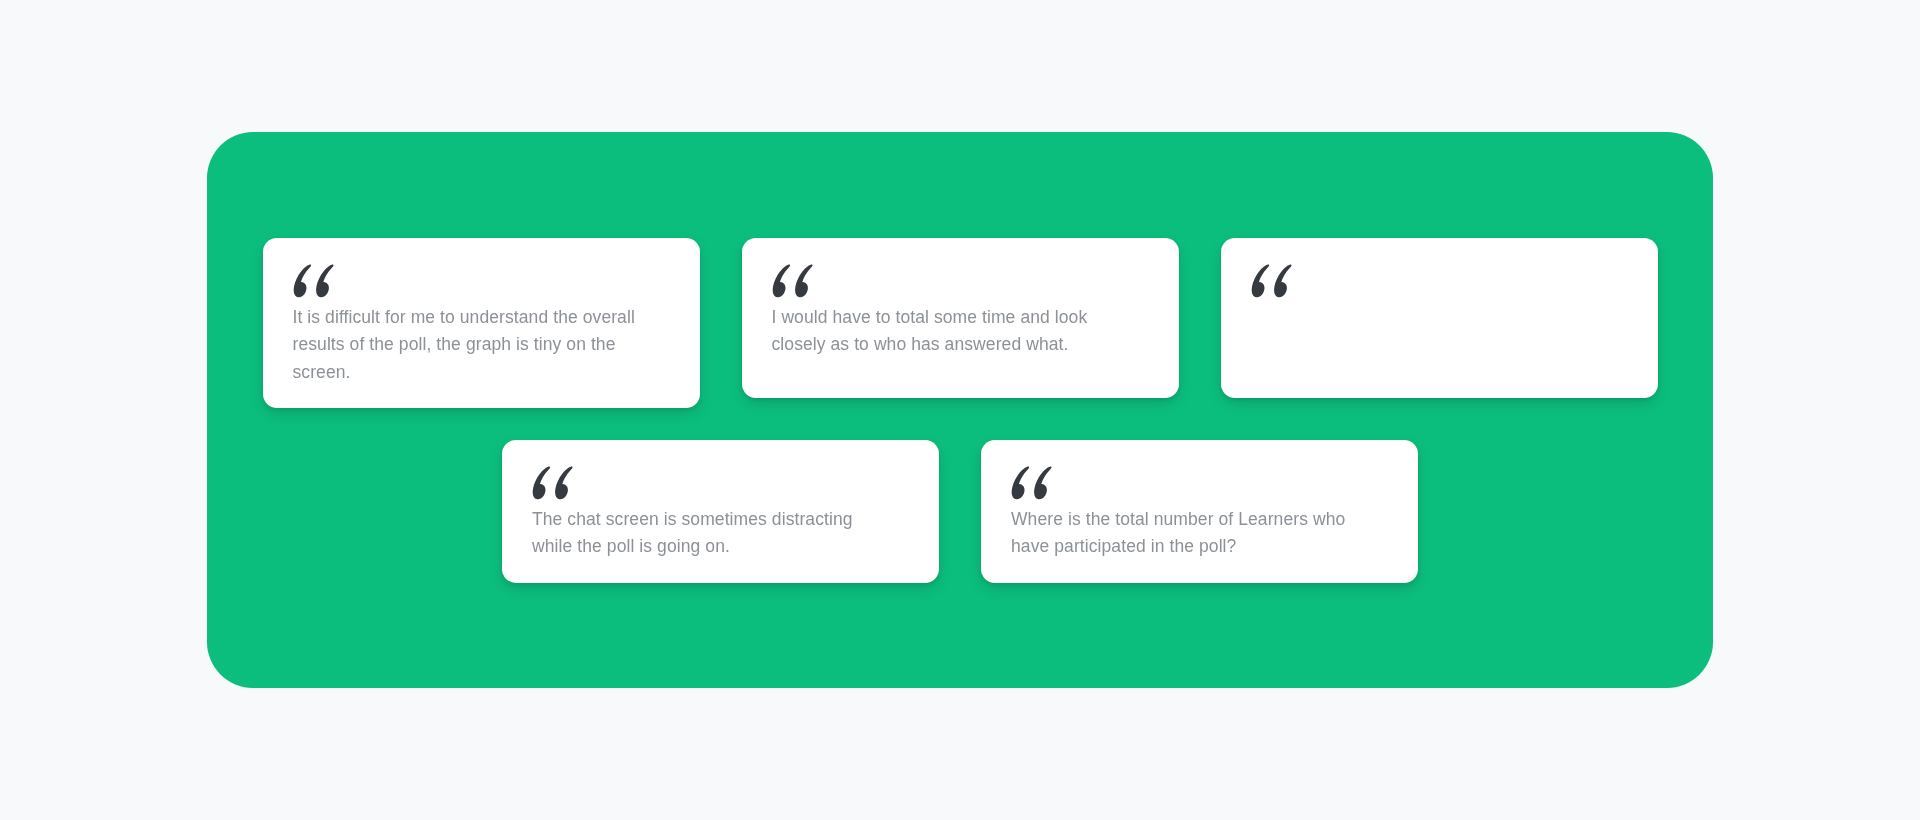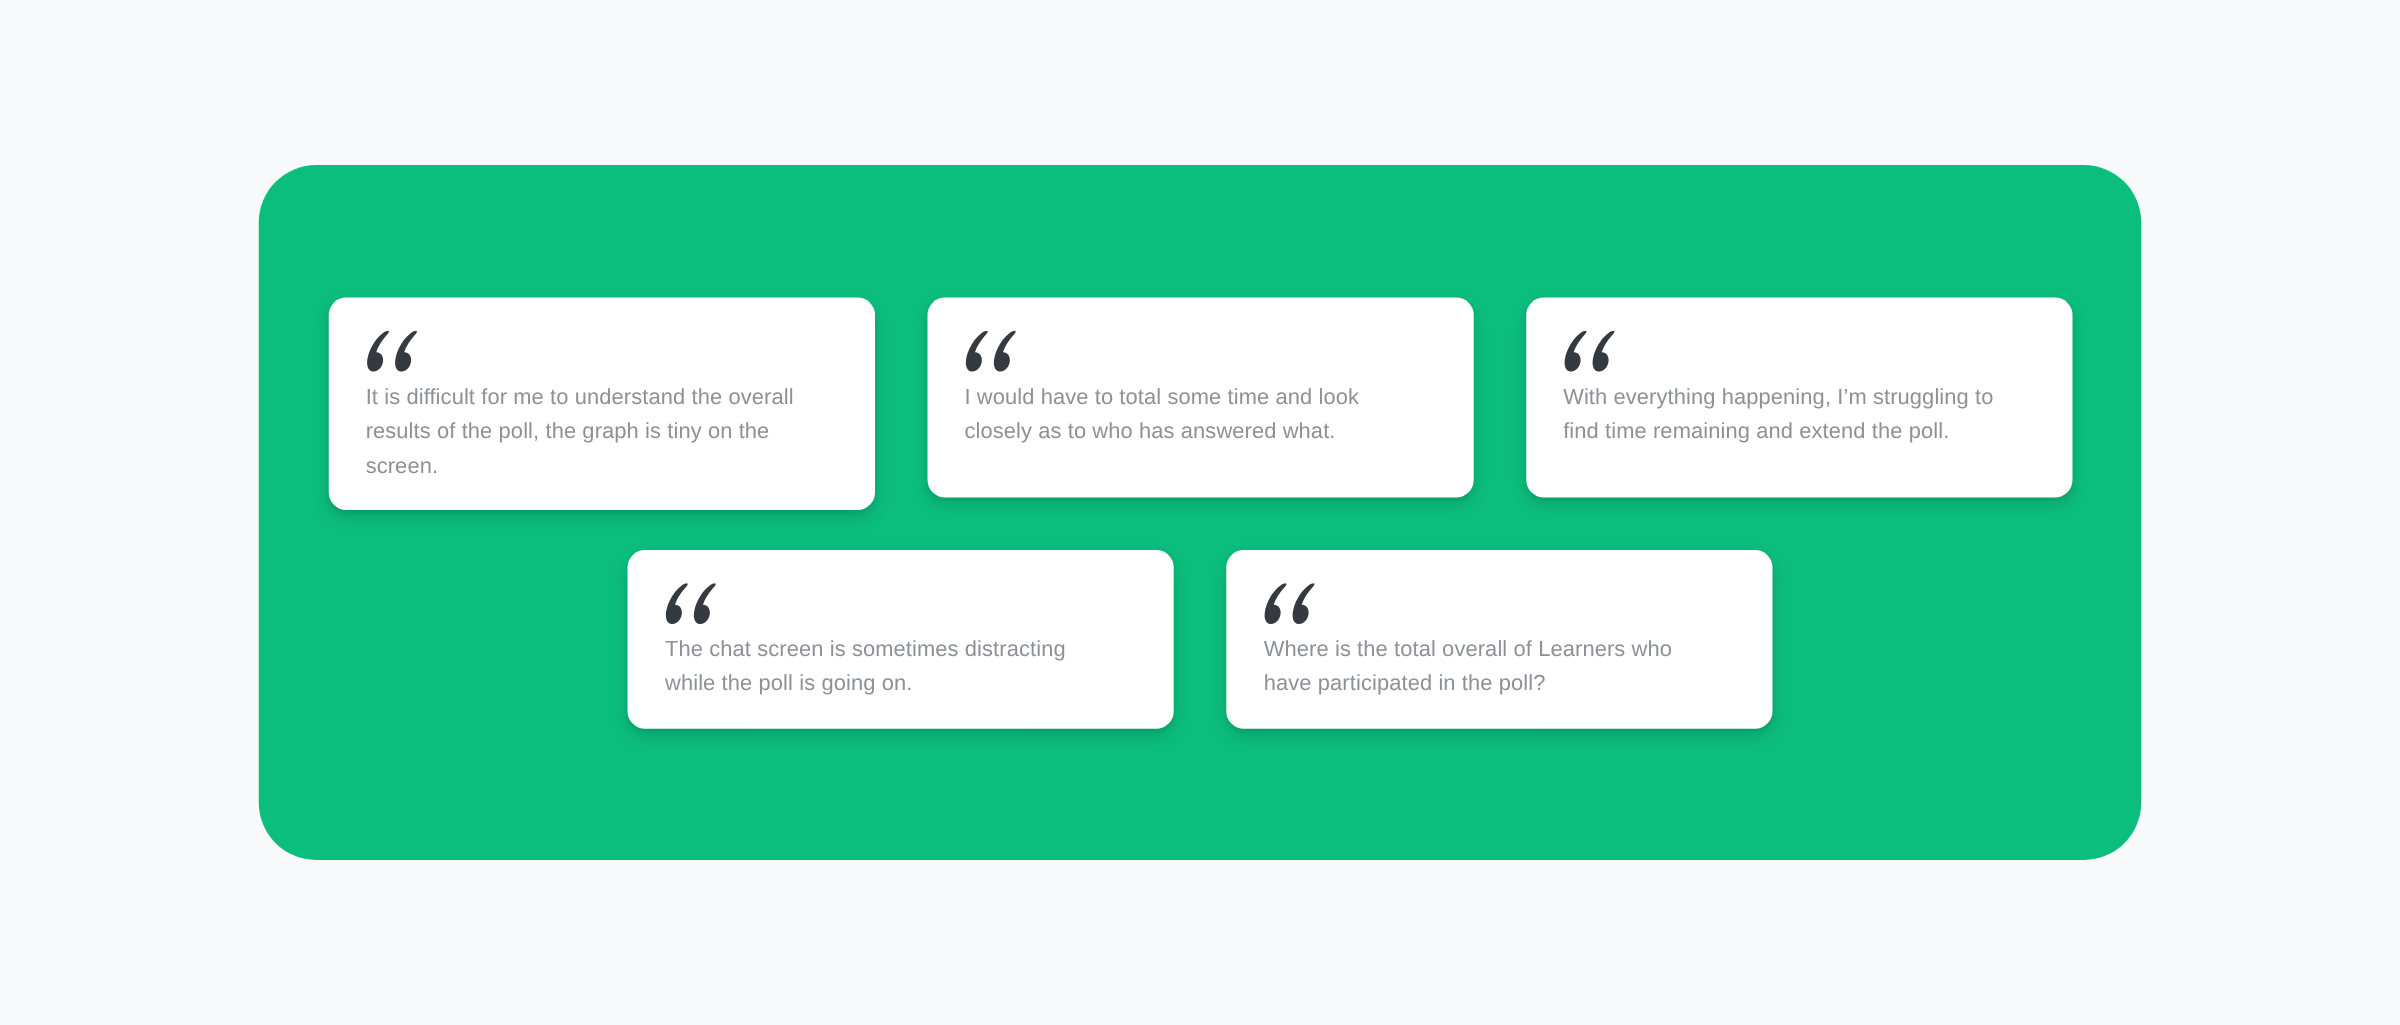--- a/index.html
+++ b/index.html
@@ -131,21 +131,20 @@
         <p class="quote-text">I would have to total some time and look closely as to who has answered what.</p>
       </div>
 
       <div class="card">
         <span class="quote-mark">
           <svg viewBox="0 0 46 34" xmlns="http://www.w3.org/2000/svg" aria-hidden="true">
             <path fill="#343a40" d="M17.6 0.6c-1.0 0-2.6 0.5-4.5 1.9C9.4 5.2 6.0 9.6 3.6 14.8 1.2 20.0 0.2 25.0 0.9 28.6c0.5 2.7 2.0 4.3 4.2 4.6 2.6 0.3 5.2-1.2 6.9-3.9 1.7-2.8 2.0-6.1 0.8-8.5-1.0-2.0-2.8-3.0-4.9-2.9 1.4-4.5 4.2-9.2 8.2-13.6 1.4-1.5 2.0-2.4 2.0-3.0 0-0.4-0.2-0.7-0.5-0.7z"></path>
             <path fill="#343a40" d="M40.0 0.6c-1.0 0-2.6 0.5-4.5 1.9-3.7 2.7-7.1 7.1-9.5 12.3-2.4 5.2-3.4 10.2-2.7 13.8 0.5 2.7 2.0 4.3 4.2 4.6 2.6 0.3 5.2-1.2 6.9-3.9 1.7-2.8 2.0-6.1 0.8-8.5-1.0-2.0-2.8-3.0-4.9-2.9 1.4-4.5 4.2-9.2 8.2-13.6 1.4-1.5 2.0-2.4 2.0-3.0 0-0.4-0.2-0.7-0.5-0.7z"></path>
           </svg>
         </span>
-        <p class="quote-text">With everything happening, I’m struggling to find time remaining and extend the poll.</p>
       </div>
 
     </div>
 
     <div class="row row-bottom">
 
       <div class="card">
         <span class="quote-mark">
           <svg viewBox="0 0 46 34" xmlns="http://www.w3.org/2000/svg" aria-hidden="true">
             <path fill="#343a40" d="M17.6 0.6c-1.0 0-2.6 0.5-4.5 1.9C9.4 5.2 6.0 9.6 3.6 14.8 1.2 20.0 0.2 25.0 0.9 28.6c0.5 2.7 2.0 4.3 4.2 4.6 2.6 0.3 5.2-1.2 6.9-3.9 1.7-2.8 2.0-6.1 0.8-8.5-1.0-2.0-2.8-3.0-4.9-2.9 1.4-4.5 4.2-9.2 8.2-13.6 1.4-1.5 2.0-2.4 2.0-3.0 0-0.4-0.2-0.7-0.5-0.7z"></path>
@@ -155,20 +154,20 @@
         <p class="quote-text">The chat screen is sometimes distracting while the poll is going on.</p>
       </div>
 
       <div class="card">
         <span class="quote-mark">
           <svg viewBox="0 0 46 34" xmlns="http://www.w3.org/2000/svg" aria-hidden="true">
             <path fill="#343a40" d="M17.6 0.6c-1.0 0-2.6 0.5-4.5 1.9C9.4 5.2 6.0 9.6 3.6 14.8 1.2 20.0 0.2 25.0 0.9 28.6c0.5 2.7 2.0 4.3 4.2 4.6 2.6 0.3 5.2-1.2 6.9-3.9 1.7-2.8 2.0-6.1 0.8-8.5-1.0-2.0-2.8-3.0-4.9-2.9 1.4-4.5 4.2-9.2 8.2-13.6 1.4-1.5 2.0-2.4 2.0-3.0 0-0.4-0.2-0.7-0.5-0.7z"></path>
             <path fill="#343a40" d="M40.0 0.6c-1.0 0-2.6 0.5-4.5 1.9-3.7 2.7-7.1 7.1-9.5 12.3-2.4 5.2-3.4 10.2-2.7 13.8 0.5 2.7 2.0 4.3 4.2 4.6 2.6 0.3 5.2-1.2 6.9-3.9 1.7-2.8 2.0-6.1 0.8-8.5-1.0-2.0-2.8-3.0-4.9-2.9 1.4-4.5 4.2-9.2 8.2-13.6 1.4-1.5 2.0-2.4 2.0-3.0 0-0.4-0.2-0.7-0.5-0.7z"></path>
           </svg>
         </span>
-        <p class="quote-text">Where is the total overall of Learners who have participated in the poll?</p>
+        <p class="quote-text">Where is the total number of Learners who have participated in the poll?</p>
       </div>
 
     </div>
 
   </div>
 
 </div>
 
 </body></html>

